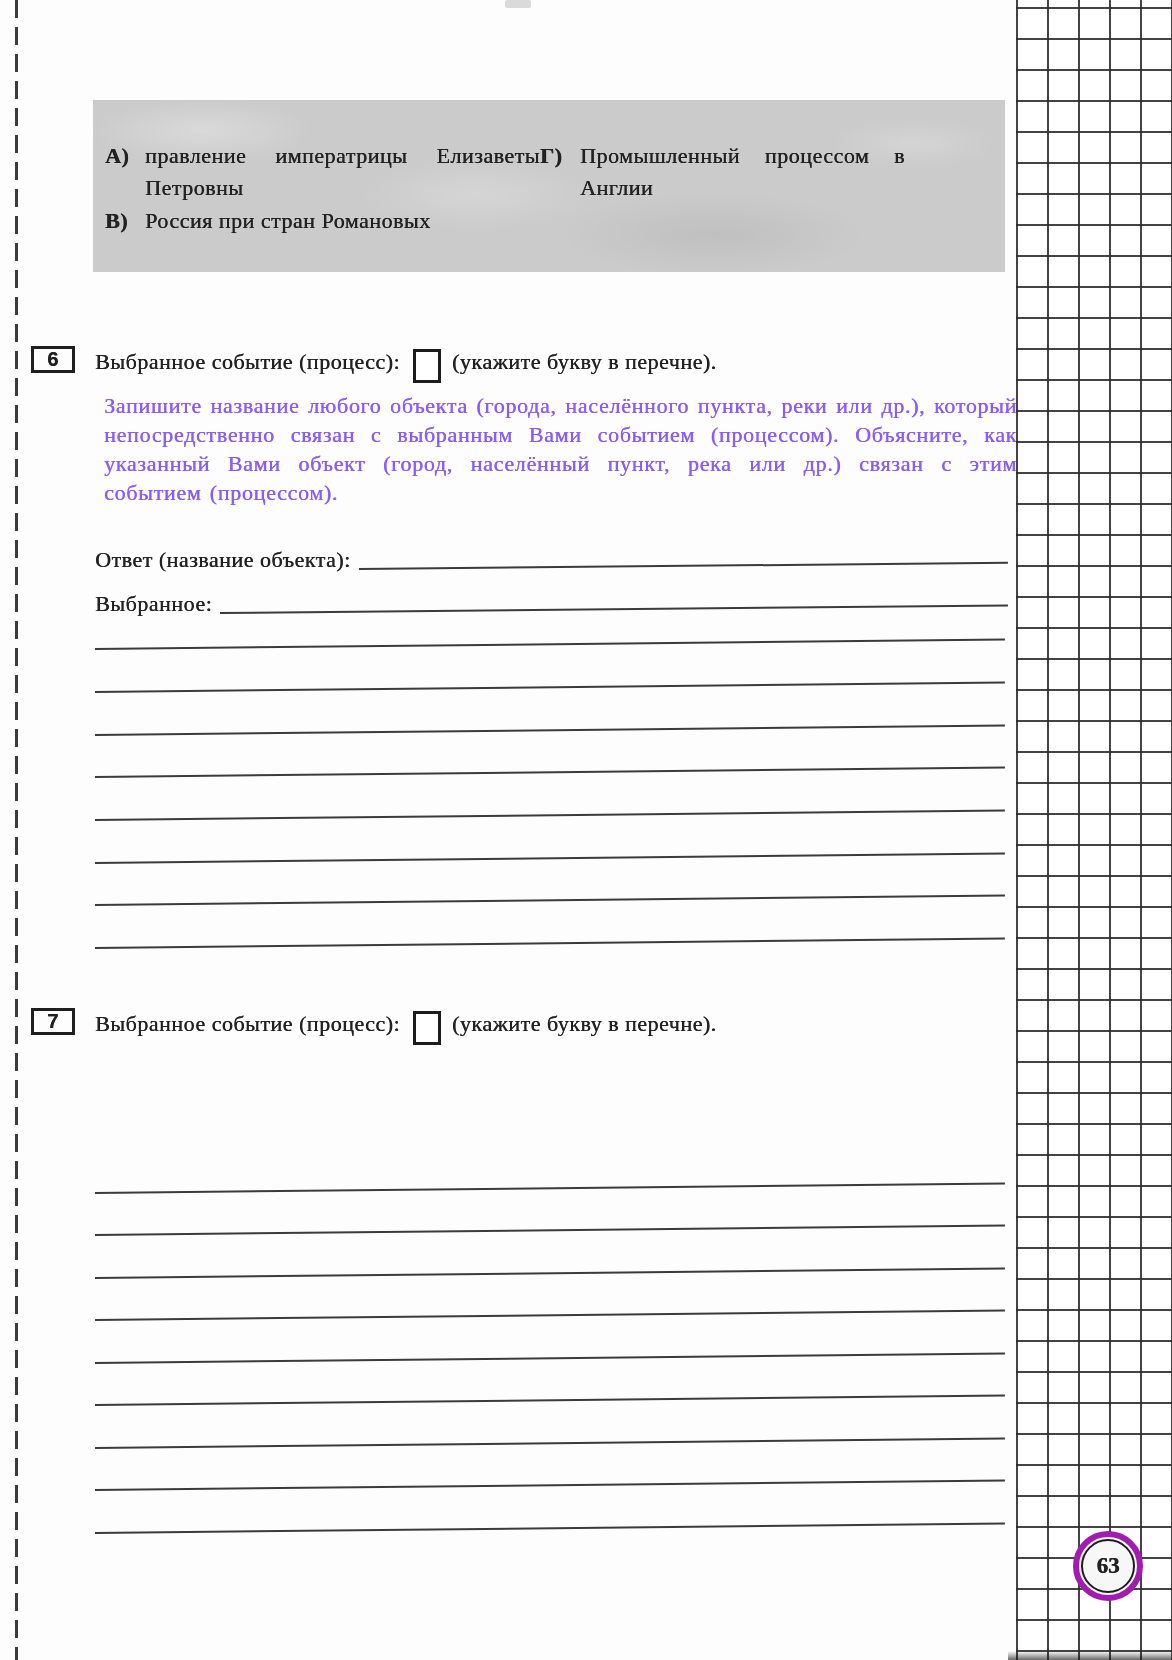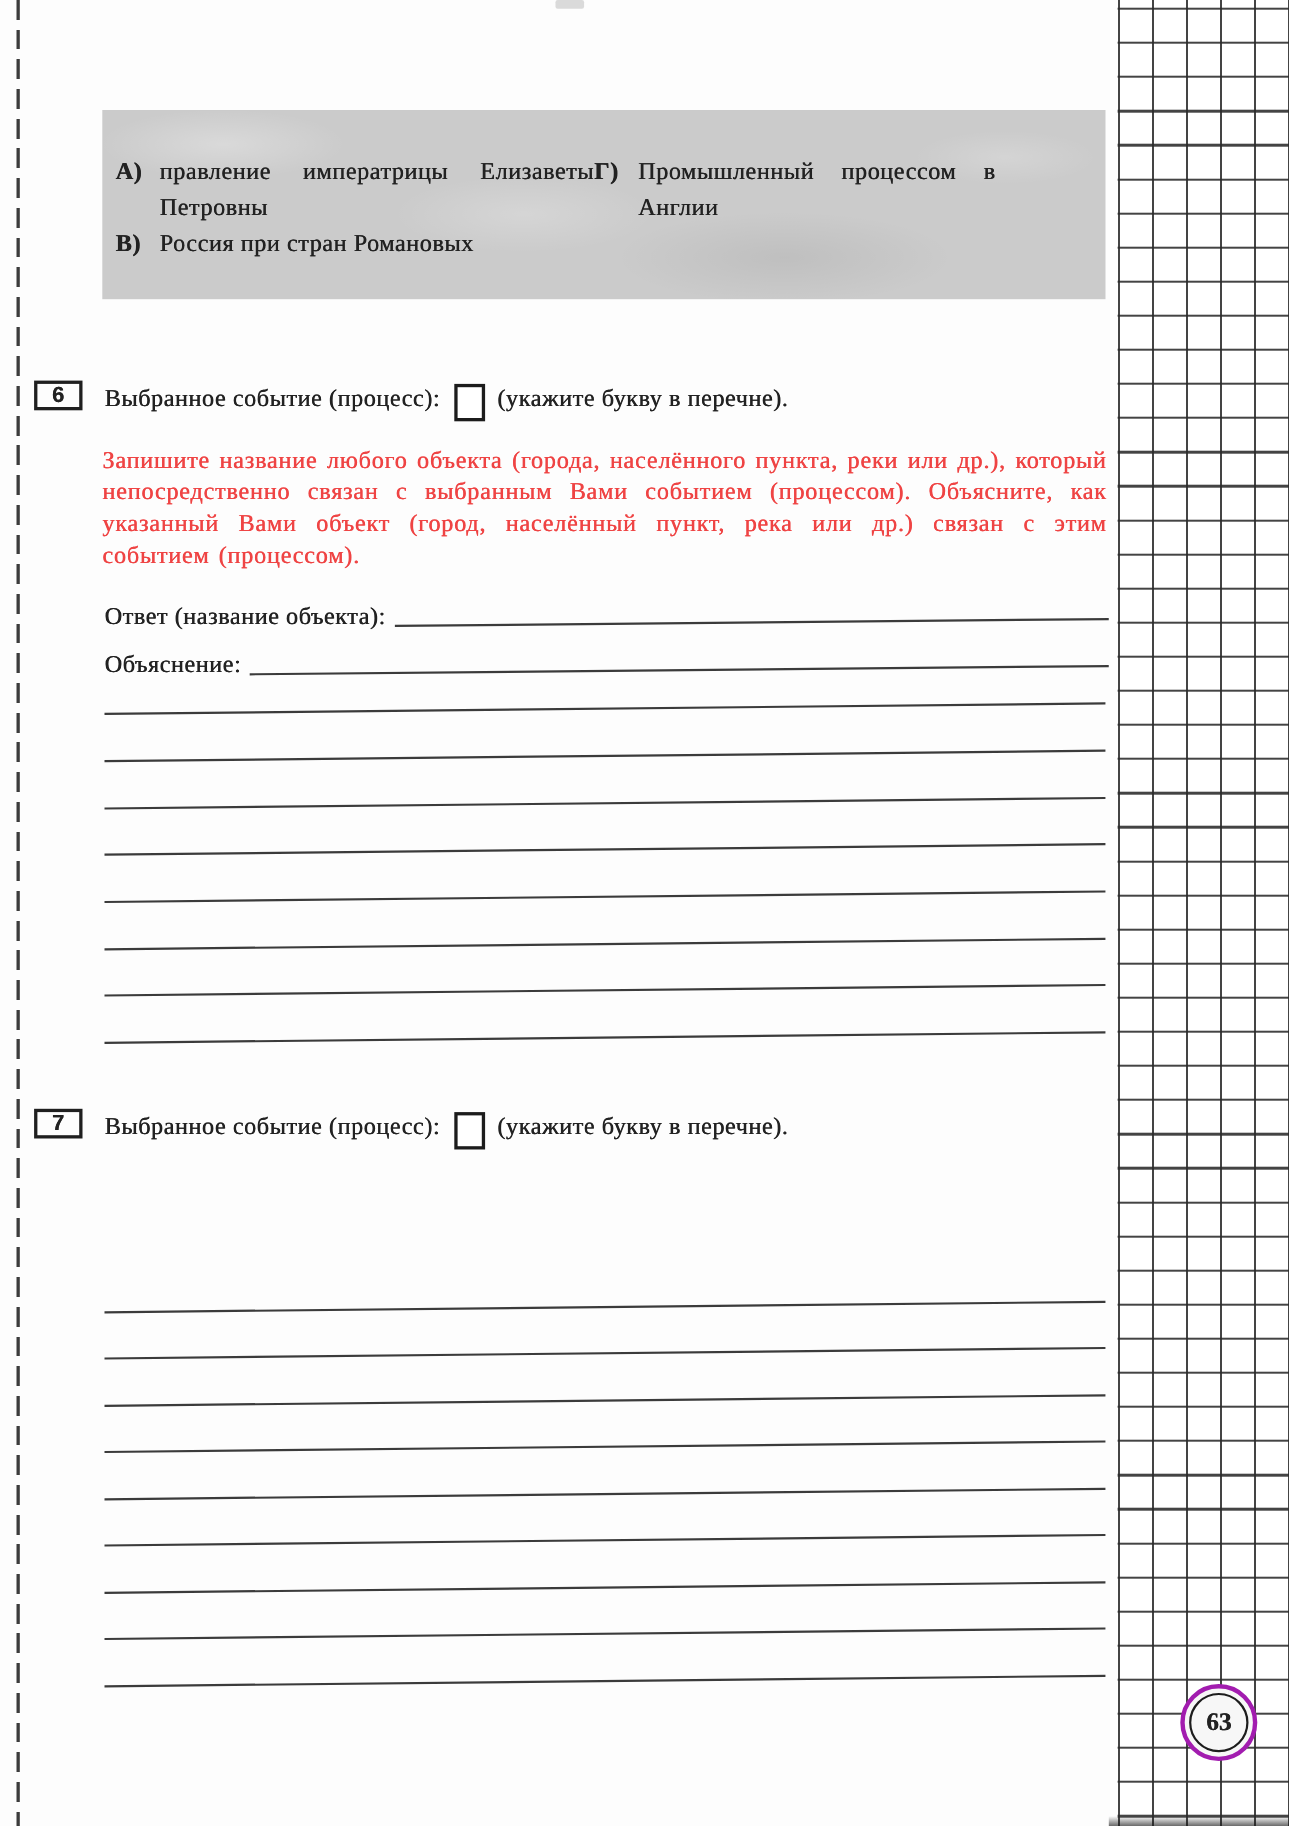--- a/index.html
+++ b/index.html
@@ -40,22 +40,22 @@
     position:absolute;left:-64px;top:5px;width:44px;height:27px;
     border:3px solid #1f1f1f;display:flex;align-items:center;justify-content:center;
     font-family:"Liberation Sans","DejaVu Sans",sans-serif;font-weight:bold;font-size:20px;
     background:#fdfdfd;
   }
   .answerbox{
     display:inline-block;width:28px;height:34px;border:3px solid #1c1c1c;
     margin:0 11px 0 13px;position:relative;top:4px;background:#fff;
   }
   .task{
-    position:absolute;left:93px;width:913px;text-align:justify;
-    line-height:29px;letter-spacing:.7px;word-spacing:2px;color:#ef4444;margin-top:12px;
+    position:absolute;left:104px;width:913px;text-align:justify;
+    line-height:29px;letter-spacing:.7px;word-spacing:2px;color:#8b5cf6;
   }
   .labelline{position:absolute;left:95px;width:913px;height:32px;display:flex;align-items:flex-end;letter-spacing:.5px;}
   .labelline .lbl{white-space:nowrap;}
   .fill{
     flex:1;margin:0 0 3px 8px;border-bottom:2.2px solid #3b3b3b;height:0;
     transform:rotate(-0.55deg);transform-origin:0 100%;
   }
   .rline{
     position:absolute;left:95px;width:910px;height:0;border-top:2px solid #3b3b3b;
     transform:rotate(-0.6deg);transform-origin:0 0;
@@ -67,21 +67,21 @@
       repeating-linear-gradient(to right,rgba(42,42,42,.88) 0 2px,transparent 2px 31px),
       repeating-linear-gradient(to bottom,rgba(42,42,42,.88) 0 2px,transparent 2px 31px);
     background-position:0 0,0 7px;
   }
   .bottomedge{
     position:absolute;left:1008px;right:0;bottom:0;height:9px;
     background:linear-gradient(to top,rgba(25,25,25,.65),rgba(25,25,25,0));
   }
   .pagenum{
     position:absolute;left:1073px;top:1531px;width:70px;height:70px;border-radius:50%;
-    border:4px solid #a21caf;background:#f7f7f7;display:flex;align-items:center;justify-content:center;
+    border:6px solid #a21caf;background:#f7f7f7;display:flex;align-items:center;justify-content:center;
   }
   .pagenum-inner{
     width:54px;height:54px;border-radius:50%;border:2px solid #1d1d1d;
     display:flex;align-items:center;justify-content:center;
     font-weight:bold;font-size:23px;
   }
 </style>
 </head>
 <body>
 
@@ -115,21 +115,21 @@
     <span>(укажите букву в перечне).</span>
   </div>
 
   <div class="task" style="top:391px;">Запишите название любого объекта (города, населённого пункта, реки или др.), который непосредственно связан с выбранным Вами событием (процессом). Объясните, как указанный Вами объект (город, населённый пункт, река или др.) связан с этим событием (процессом).</div>
 
   <div class="labelline" style="top:541px;">
     <span class="lbl">Ответ (название объекта):</span>
     <div class="fill"></div>
   </div>
   <div class="labelline" style="top:585px;">
-    <span class="lbl">Объяснение:</span>
+    <span class="lbl">Выбранное:</span>
     <div class="fill"></div>
   </div>
 
   <div class="rline" style="top:648px;"></div>
   <div class="rline" style="top:691px;"></div>
   <div class="rline" style="top:734px;"></div>
   <div class="rline" style="top:776px;"></div>
   <div class="rline" style="top:819px;"></div>
   <div class="rline" style="top:862px;"></div>
   <div class="rline" style="top:904px;"></div>

